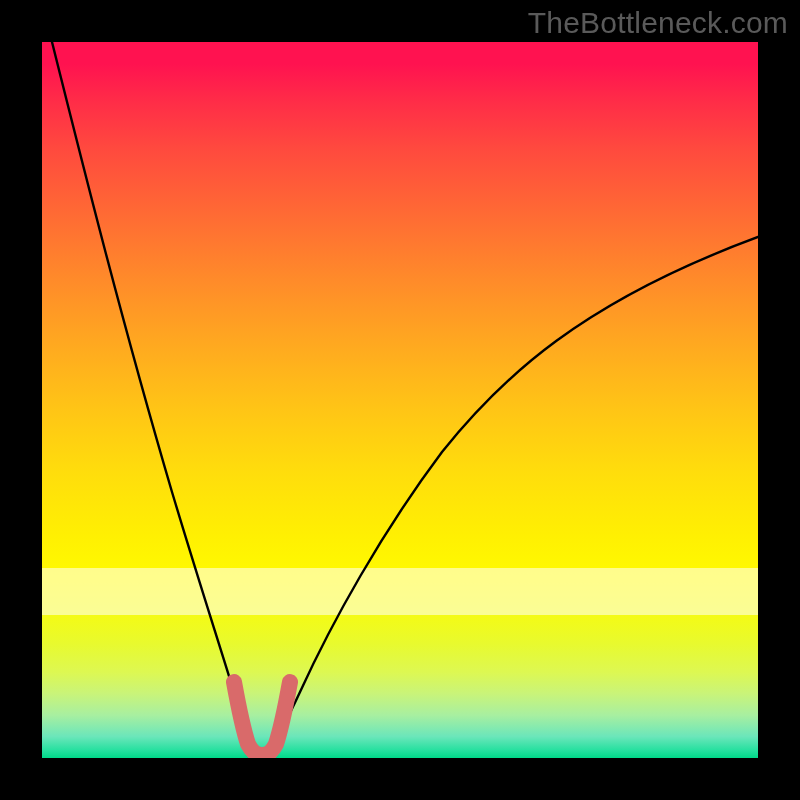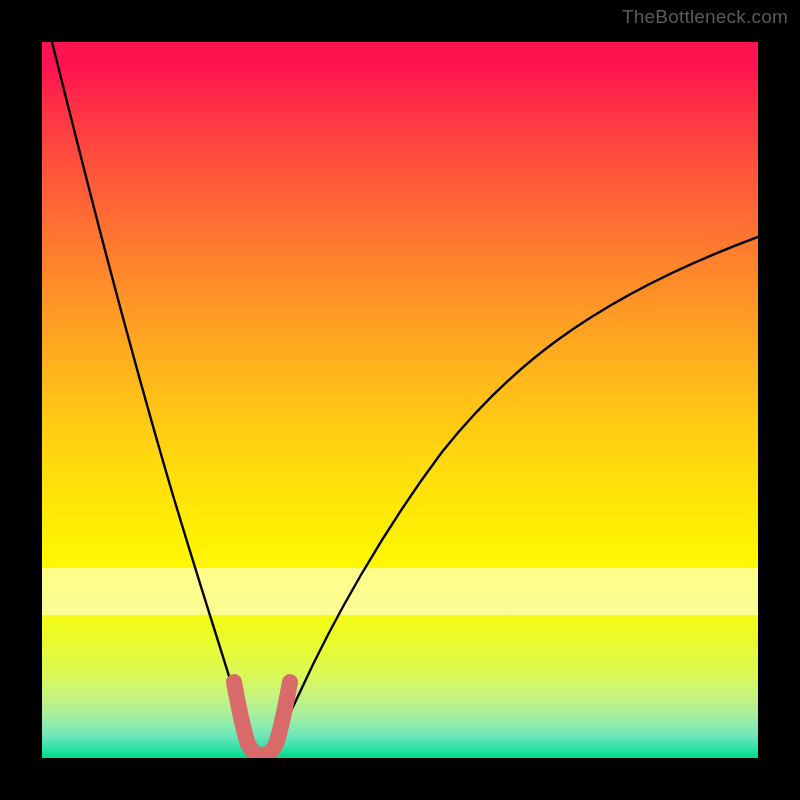--- a/index.html
+++ b/index.html
@@ -61,21 +61,21 @@
     position: absolute;
     inset: 0;
     width: 100%;
     height: 100%;
   }
   .watermark {
     position: absolute;
     top: 6px;
     right: 12px;
     color: #5a5a5a;
-    font-size: 19px;
+    font-size: 30px;
     font-weight: 400;
     letter-spacing: 0.2px;
   }
 </style>
 </head>
 <body>
 
 <div class="chart-wrap">
 
   <div class="watermark">TheBottleneck.com</div>

